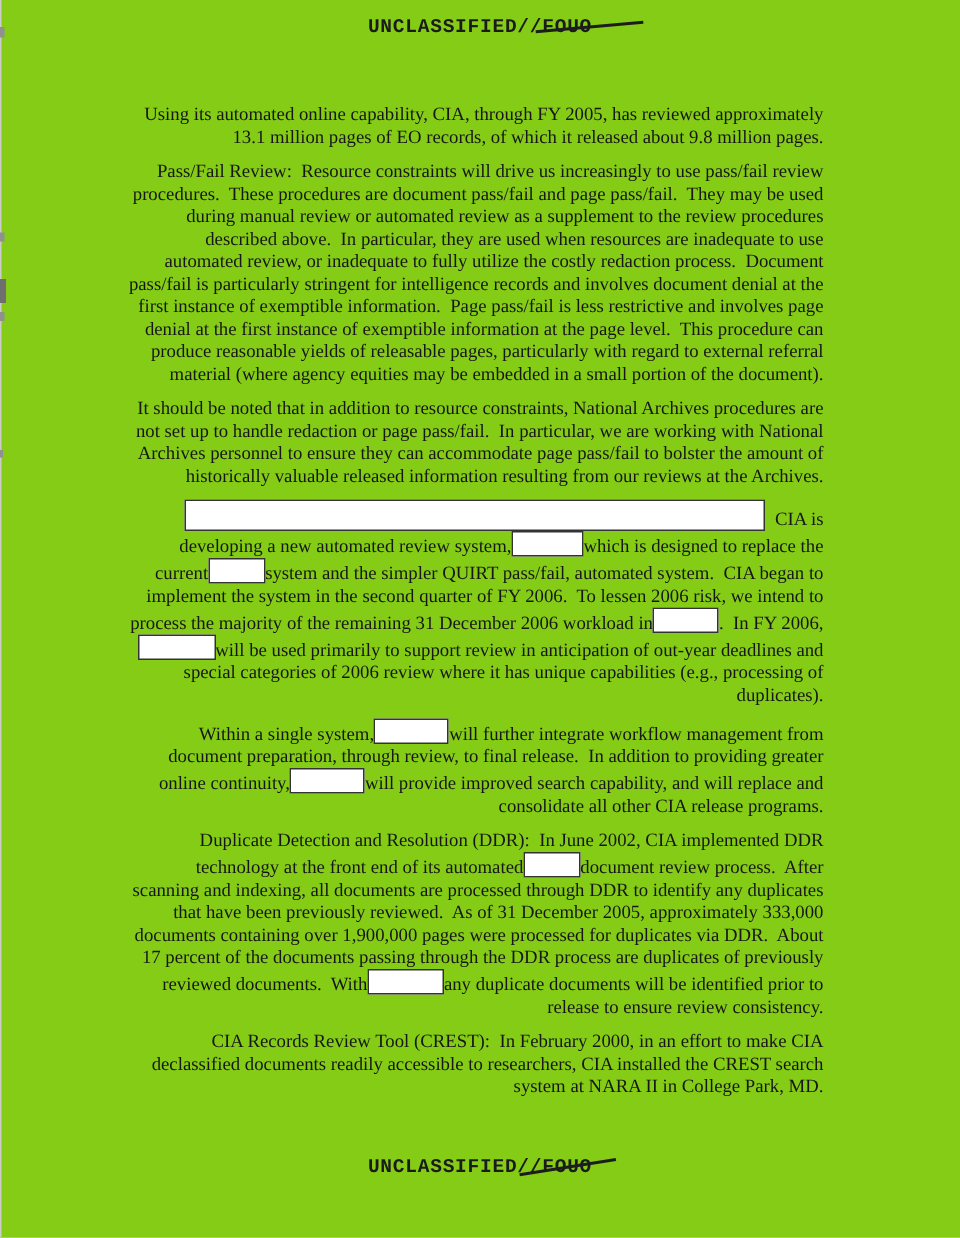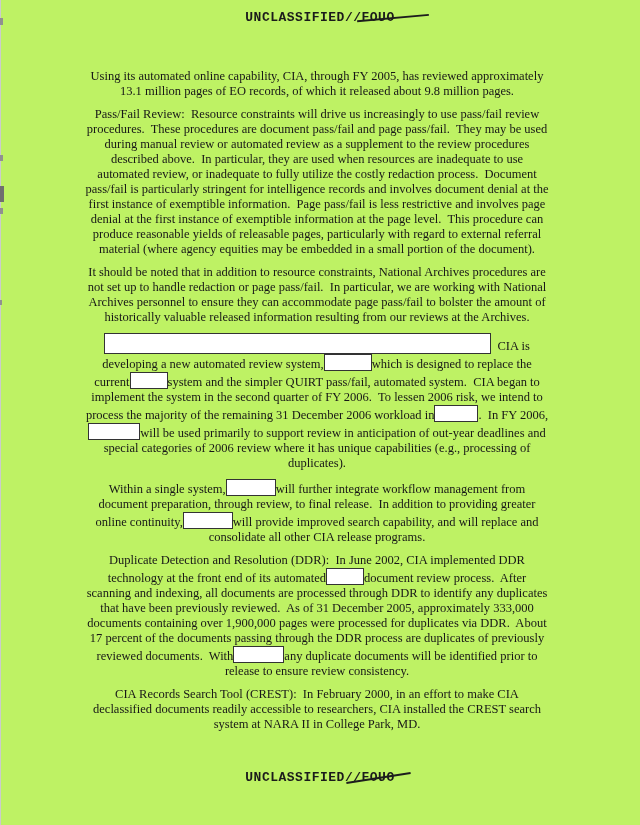--- a/index.html
+++ b/index.html
@@ -4,21 +4,21 @@
 <style>
   html, body { margin: 0; padding: 0; }
   body {
     width: 640px; height: 825px;
     font-family: "Liberation Serif", serif;
     background: #ffffff;
   }
   .page {
     position: relative;
     width: 640px; height: 825px;
-    background: #bef264;
+    background: #84cc16;
     overflow: hidden;
     color: #171717;
   }
   .edge-line {
     position: absolute; left: 0; top: 0;
     width: 1px; height: 100%;
     background: #cbcbcb;
   }
   .smudge { position: absolute; background: #909090; }
   .classification {
@@ -41,21 +41,21 @@
     background: #1d1d1d;
     transform: rotate(-5deg);
   }
   .footer-struck::after {
     left: -16px; right: -16px;
     transform: rotate(-9deg);
   }
   .content {
     position: absolute; top: 69px; left: 85px; width: 464px;
     font-size: 12.5px; line-height: 15px;
-    text-align: center;
+    text-align: right;
   }
   .para { margin: 0 0 8px 0; white-space: pre-wrap; }
   .bold { font-weight: 400; }
   .redaction {
     display: inline-block;
     background: #ffffff;
     border: 1.4px solid #333333;
     vertical-align: -3px;
   }
   .redaction.tall { vertical-align: -4px; }
@@ -79,20 +79,20 @@
 
   <div class="header classification"><span>UNCLASSIFIED//</span><span class="struck">FOUO</span></div>
 
   <main class="content">
       <p class="para"><span>Using its automated online capability, CIA, through FY 2005, has reviewed approximately 13.1 million pages of EO records, of which it released about 9.8 million pages.</span></p>
       <p class="para"><span class="bold">Pass/Fail Review</span><span>:  Resource constraints will drive us increasingly to use pass/fail review procedures.  These procedures are document pass/fail and page pass/fail.  They may be used during manual review or automated review as a supplement to the review procedures described above.  In particular, they are used when resources are inadequate to use automated review, or inadequate to fully utilize the costly redaction process.  Document pass/fail is particularly stringent for intelligence records and involves document denial at the first instance of exemptible information.  Page pass/fail is less restrictive and involves page denial at the first instance of exemptible information at the page level.  This procedure can produce reasonable yields of releasable pages, particularly with regard to external referral material (where agency equities may be embedded in a small portion of the document).</span></p>
       <p class="para"><span>It should be noted that in addition to resource constraints, National Archives procedures are not set up to handle redaction or page pass/fail.  In particular, we are working with National Archives personnel to ensure they can accommodate page pass/fail to bolster the amount of historically valuable released information resulting from our reviews at the Archives.</span></p>
       <p class="para"><span class="redaction tall" style="width: 385px; height: 19px;"></span><span>  CIA is developing a new automated review system,</span><span class="redaction" style="width: 46px; height: 15px;"></span><span>which is designed to replace the current</span><span class="redaction" style="width: 36px; height: 15px;"></span><span>system and the simpler QUIRT pass/fail, automated system.  CIA began to implement the system in the second quarter of FY 2006.  To lessen 2006 risk, we intend to process the majority of the remaining 31 December 2006 workload in</span><span class="redaction" style="width: 42px; height: 15px;"></span><span>.  In FY 2006,</span><span class="redaction" style="width: 50px; height: 15px;"></span><span>will be used primarily to support review in anticipation of out-year deadlines and special categories of 2006 review where it has unique capabilities (e.g., processing of duplicates).</span></p>
       <p class="para"><span>Within a single system,</span><span class="redaction" style="width: 48px; height: 15px;"></span><span>will further integrate workflow management from document preparation, through review, to final release.  In addition to providing greater online continuity,</span><span class="redaction" style="width: 48px; height: 15px;"></span><span>will provide improved search capability, and will replace and consolidate all other CIA release programs.</span></p>
       <p class="para"><span class="bold">Duplicate Detection and Resolution (DDR):</span><span>  In June 2002, CIA implemented DDR technology at the front end of its automated</span><span class="redaction" style="width: 36px; height: 15px;"></span><span>document review process.  After scanning and indexing, all documents are processed through DDR to identify any duplicates that have been previously reviewed.  As of 31 December 2005, approximately 333,000 documents containing over 1,900,000 pages were processed for duplicates via DDR.  About 17 percent of the documents passing through the DDR process are duplicates of previously reviewed documents.  With</span><span class="redaction" style="width: 49px; height: 15px;"></span><span>any duplicate documents will be identified prior to release to ensure review consistency.</span></p>
-      <p class="para"><span class="bold">CIA Records Search Tool (CREST):</span><span>  In February 2000, in an effort to make CIA declassified documents readily accessible to researchers, CIA installed the CREST search system at NARA II in College Park, MD.</span></p>
+      <p class="para"><span class="bold">CIA Records Review Tool (CREST):</span><span>  In February 2000, in an effort to make CIA declassified documents readily accessible to researchers, CIA installed the CREST search system at NARA II in College Park, MD.</span></p>
     </main>
 
   <div class="footer">
     <div class="classification"><span>UNCLASSIFIED//</span><span class="struck footer-struck">FOUO</span></div>
   </div>
 
 </div>
 
 </body></html>

